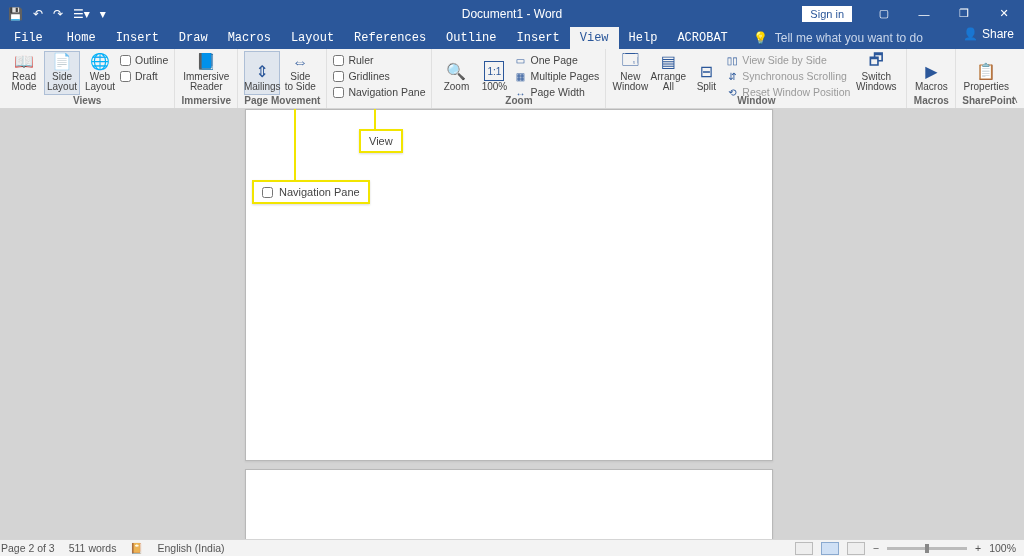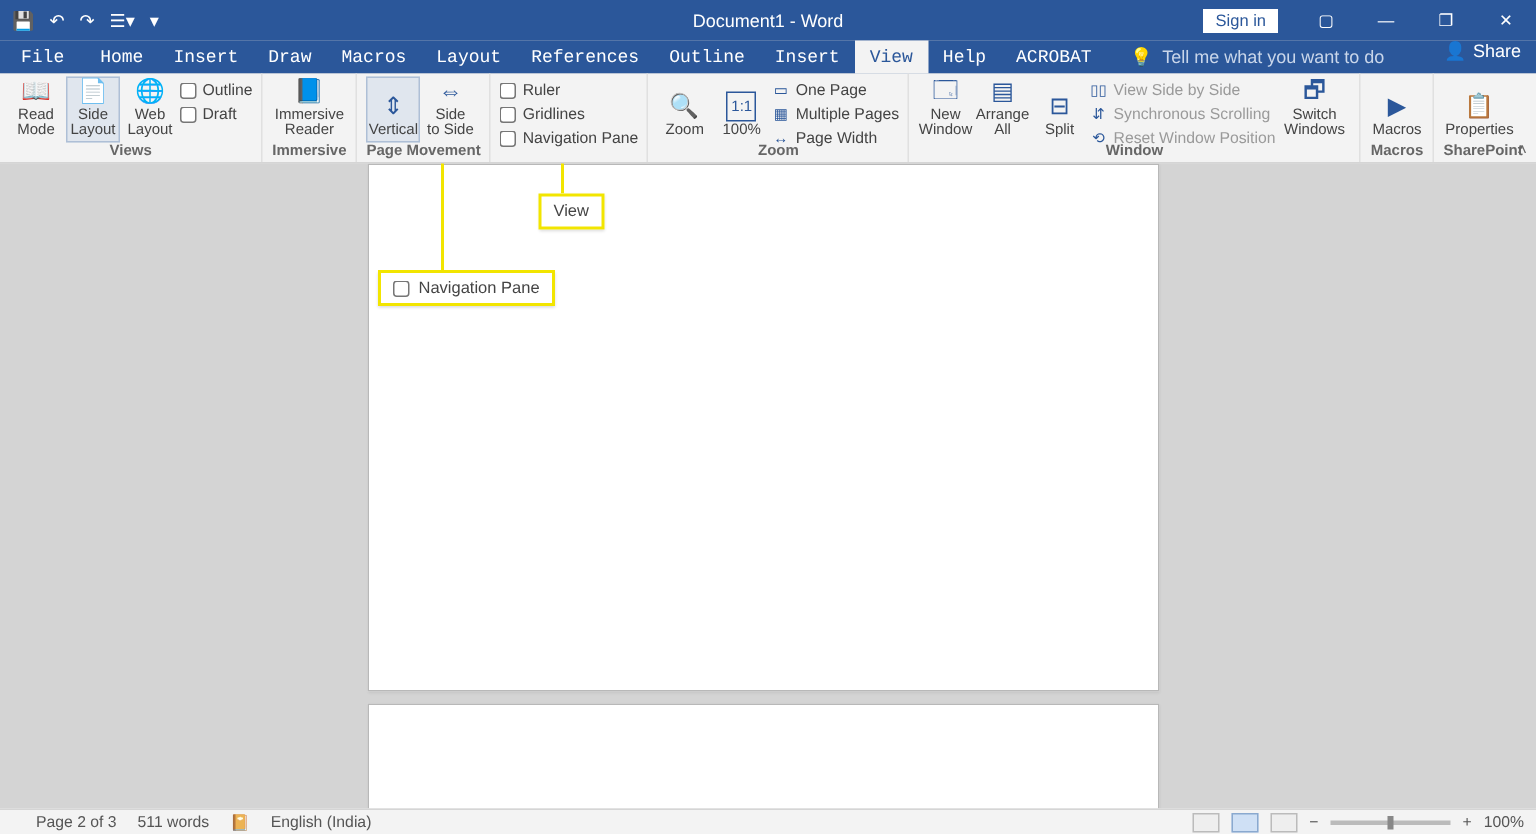--- a/index.html
+++ b/index.html
@@ -45,21 +45,21 @@
 .page { position: absolute; left: 245px; width: 528px; background: #fff; border: 1px solid #b8b8b8; box-shadow: 0 1px 2px rgba(0,0,0,0.08); }
 .page.p1 { top: 0; height: 352px; }
 .page.p2 { top: 360px; height: 120px; }
 
 
 .callout-line-v { position: absolute; width: 2px; background: #f2e500; }
 .callout-box { position: absolute; background: #fff; border: 2px solid #f2e500; padding: 4px 8px; display: flex; align-items: center; gap: 6px; font-size: 11px; color: #444; box-shadow: 0 1px 2px rgba(0,0,0,0.15); }
 .callout-box input { width:11px; height:11px; }
 
 
-.statusbar { position: absolute; left:0; right:0; bottom:0; height: 17px; background: #f3f3f3; border-top:1px solid #d5d5d5; display:flex; align-items:center; font-size:10.5px; color:#555; padding:0 24px; }
+.statusbar { position: absolute; left:0; right:0; bottom:0; height: 17px; background: #f3f3f3; border-top:1px solid #d5d5d5; display:flex; align-items:center; font-size:10.5px; color:#555; padding:0 1px; }
 .statusbar .left { display:flex; gap:14px; align-items:center; }
 .statusbar .right { position:absolute; right:8px; display:flex; align-items:center; gap:8px; }
 .viewbtn { width:18px; height:13px; border:1px solid #bbb; background:#eee; cursor:pointer; }
 .viewbtn.active { background:#cfe0f5; border-color:#8aa9cf; }
 .slider { width:80px; height:3px; background:#bbb; position:relative; }
 .slider .thumb { position:absolute; top:-3px; left:38px; width:4px; height:9px; background:#888; }
 </style>
 </head>
 <body>
 
@@ -145,21 +145,21 @@
 Reader</div>
       </div>
     </div>
     <div class="glabel">Immersive</div>
   </div>
 
   <div class="group">
     <div class="controls">
       <div class="bigbtn sel">
         <div class="ico">⇕</div>
-        <div class="lbl">Vertical</div>
+        <div class="lbl">Mailings</div>
       </div>
       <div class="bigbtn">
         <div class="ico">⇔</div>
         <div class="lbl">Side
 to Side</div>
       </div>
     </div>
     <div class="glabel">Page Movement</div>
   </div>
 

